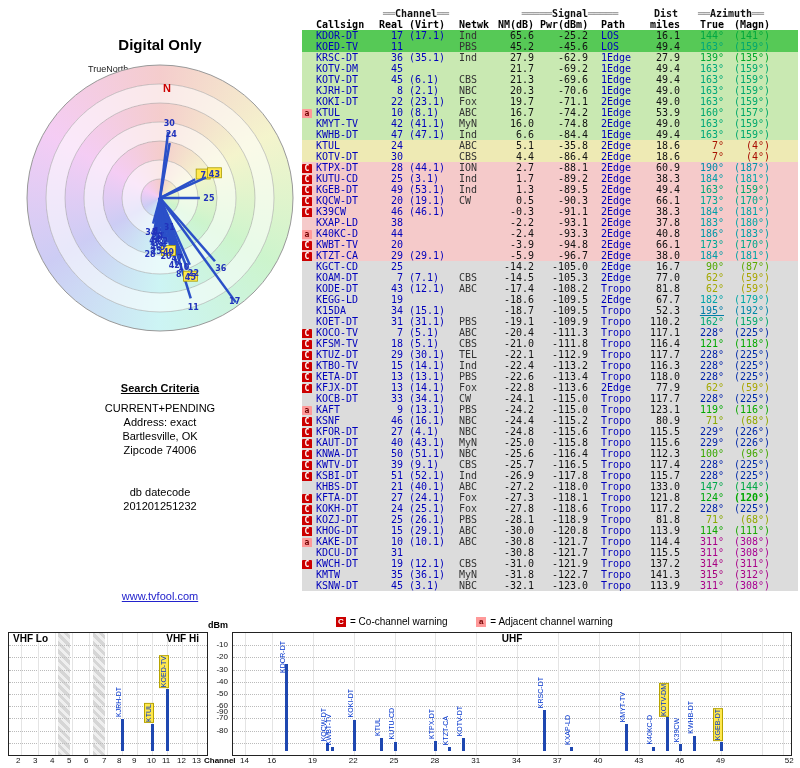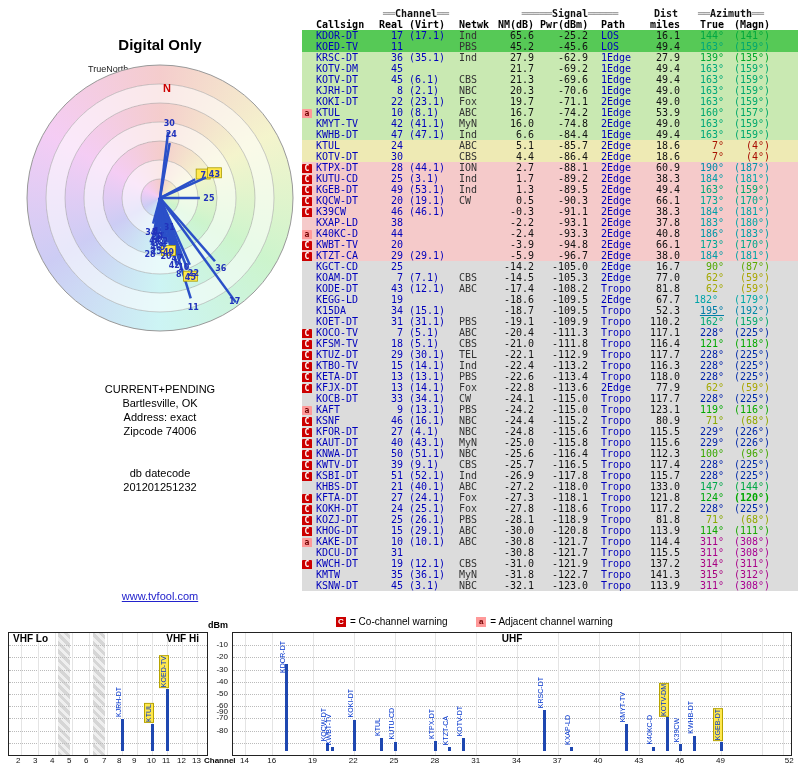--- a/index.html
+++ b/index.html
@@ -150,24 +150,25 @@
         <text x="145.31106598559634" y="186.25516128852883" text-anchor="middle" class="plbl">2</text>
         <line x1="140" y1="140" x2="140.5106574123549" y2="169.255543560276" stroke="#2b50c8" stroke-width="2.5"></line>
         <text x="140.66772907029048" y="181.25417281668354" text-anchor="middle" class="plbl">4</text>
         <line x1="140" y1="140" x2="136.04690106843336" y2="164.95888436683913" stroke="#2b50c8" stroke-width="2.5"></line>
         <text x="134.6389908830713" y="176.84807943219536" text-anchor="middle" class="plbl">3</text>
       </svg>
     <div class="north">N</div>
   </div>
 
   <div class="search">
+    <div class="search-title">Search Criteria</div>
     <div id="search-lines">
         <div class="search-line">CURRENT+PENDING</div>
+        <div class="search-line">Address: exact</div>
         <div class="search-line">Bartlesville, OK</div>
-        <div class="search-line">Address: exact</div>
         <div class="search-line">Zipcode 74006</div>
       </div>
     <div class="datecode-label">db datecode</div>
     <div class="datecode">201201251232</div>
   </div>
 
   <a class="link">www.tvfool.com</a>
 
   <div class="table">
     <div class="h1">
@@ -323,21 +324,21 @@
           <span class="tc azt" style="color: rgb(0, 168, 121);">163°</span>
           <span class="tc azm" style="color: rgb(0, 168, 109);">(159°)</span>
         </div>
         <div class="trow c3">
           <span class="tc warn"></span>
           <span class="tc callsign">KTUL</span>
           <span class="tc real">24</span>
           <span class="tc virt"></span>
           <span class="tc netwk">ABC</span>
           <span class="tc nm">5.1</span>
-          <span class="tc pwr">-85.7</span>
+          <span class="tc pwr">-35.8</span>
           <span class="tc path">2Edge</span>
           <span class="tc dist">18.6</span>
           <span class="tc azt" style="color: rgb(168, 20, 0);">7°</span>
           <span class="tc azm" style="color: rgb(168, 11, 0);">(4°)</span>
         </div>
         <div class="trow c3">
           <span class="tc warn"></span>
           <span class="tc callsign">KOTV-DT</span>
           <span class="tc real">30</span>
           <span class="tc virt"></span>
@@ -508,21 +509,21 @@
         <div class="trow c5">
           <span class="tc warn"></span>
           <span class="tc callsign">KEGG-LD</span>
           <span class="tc real">19</span>
           <span class="tc virt"></span>
           <span class="tc netwk"></span>
           <span class="tc nm">-18.6</span>
           <span class="tc pwr">-109.5</span>
           <span class="tc path">2Edge</span>
           <span class="tc dist">67.7</span>
-          <span class="tc azt" style="color: rgb(0, 163, 168); text-align: center;">182°</span>
+          <span class="tc azt" style="color: rgb(0, 163, 168);">182°</span>
           <span class="tc azm" style="color: rgb(0, 168, 165);">(179°)</span>
         </div>
         <div class="trow c5">
           <span class="tc warn"></span>
           <span class="tc callsign">K15DA</span>
           <span class="tc real">34</span>
           <span class="tc virt">(15.1)</span>
           <span class="tc netwk"></span>
           <span class="tc nm">-18.7</span>
           <span class="tc pwr">-109.5</span>

